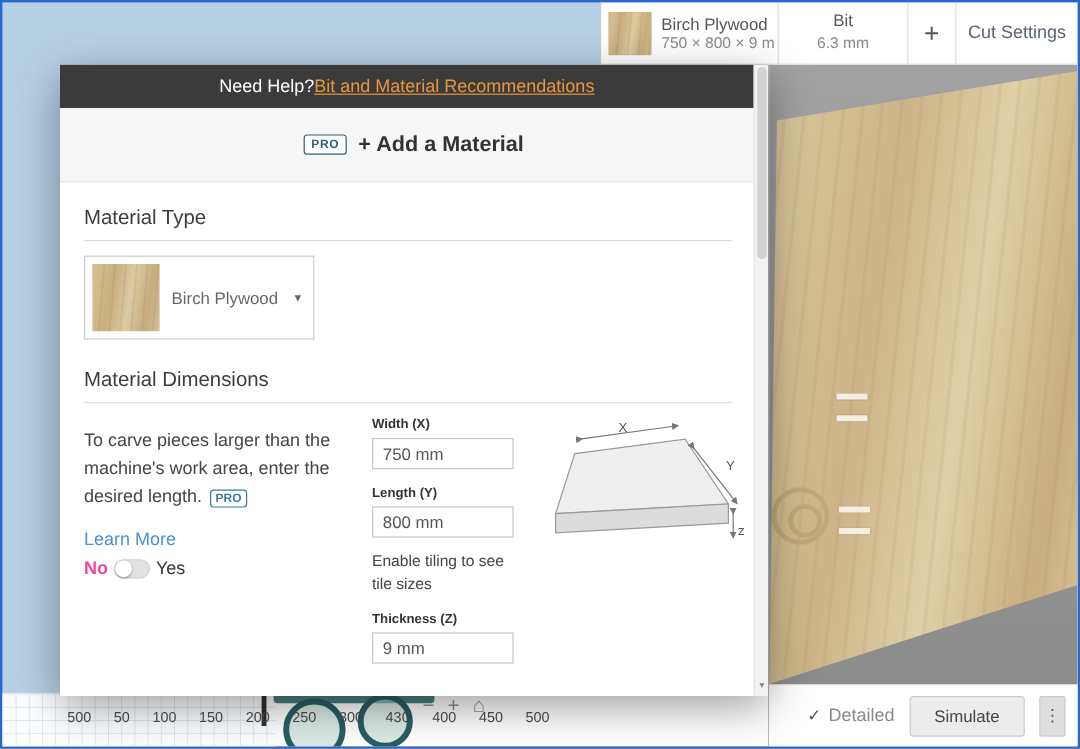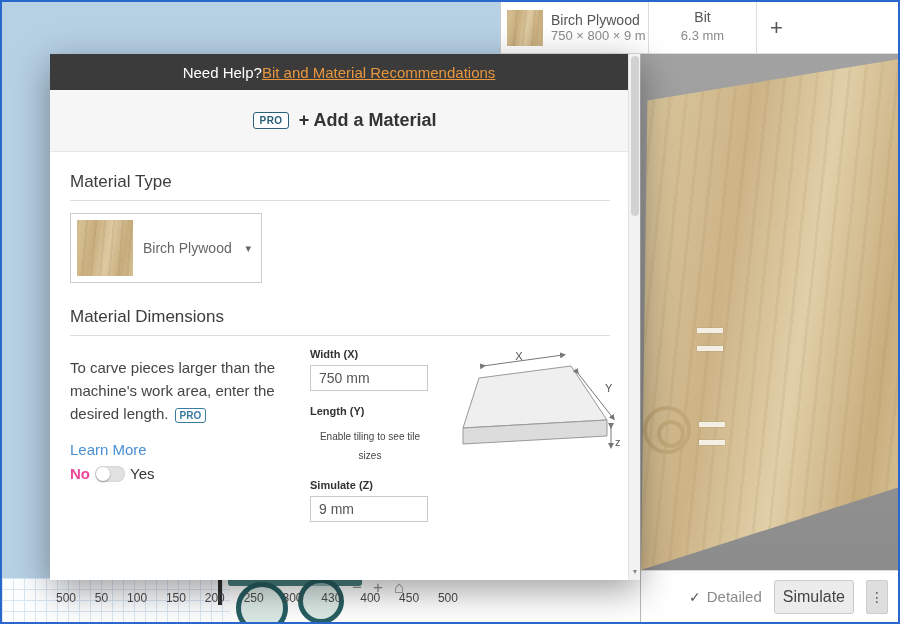--- a/index.html
+++ b/index.html
@@ -43,22 +43,22 @@
   .slot-4 { left:58px; top:386px; width:26px; }
   .carve-spiral { position:absolute; left:2px; top:352px; width:48px; height:48px;
                   border:4px solid #c2a878; border-radius:50%; }
   .carve-spiral::after { content:""; position:absolute; left:10px; top:10px; width:20px; height:20px;
                   border:4px solid #c2a878; border-radius:50%; }
   .preview-bar { position:absolute; left:0; right:0; bottom:0; height:52px; background:#fff;
                  border-top:1px solid #ddd; display:flex; align-items:center;
                  justify-content:flex-end; gap:12px; padding-right:10px; }
   .detailed { display:flex; align-items:center; gap:6px; font-size:15px; color:#8a8a8a; cursor:pointer; }
   .detailed .check { color:#555; font-size:14px; }
-  .simulate-btn { height:34px; padding:0 8px; background:#ececec; border:1px solid #ccc;
-                  border-radius:3px; font-size:16px; color:#444; cursor:pointer;
+  .simulate-btn { height:34px; padding:0 20px; background:#ececec; border:1px solid #ccc;
+                  border-radius:3px; font-size:14px; color:#444; cursor:pointer;
                   font-family:inherit; }
   .menu-btn { width:22px; height:34px; background:#dedede; border:1px solid #ccc; border-radius:2px;
               color:#555; font-size:14px; display:flex; align-items:center; justify-content:center; cursor:pointer; }
 
   
   .canvas-bottom { position:absolute; left:0; top:576px; width:638px; height:44px; background:#fff; z-index:2; }
   .grid-patch { position:absolute; left:0; top:0; width:228px; height:44px; background-color:#fdfeff;
       background-image:linear-gradient(#d9e7f3 1px, transparent 1px),
                        linear-gradient(90deg,#d9e7f3 1px, transparent 1px);
       background-size:11px 11px; }
@@ -111,21 +111,21 @@
   .toggle { width:30px; height:16px; background:#e2e2e2; border-radius:9px; position:relative;
             box-shadow:inset 0 0 2px rgba(0,0,0,.18); cursor:pointer; }
   .knob { position:absolute; left:1px; top:1px; width:14px; height:14px; background:#fff;
           border-radius:50%; box-shadow:0 1px 2px rgba(0,0,0,.35); }
 
   .col-fields { position:absolute; left:240px; top:0; width:130px; }
   .field-label { font-size:11px; font-weight:bold; color:#333; margin-bottom:5px; }
   .field-label.spaced { margin-top:14px; }
   .dim-input { width:118px; height:26px; border:1px solid #c9c9c9; font-size:14px; color:#555;
                padding:0 8px; font-family:inherit; }
-  .hint { font-size:10px; color:#444; line-height:19px; margin:10px 0 2px; width:120px;text-align:center; }
+  .hint { font-size:13px; color:#444; line-height:19px; margin:10px 0 2px; width:120px; }
 
   .col-diagram { position:absolute; left:385px; top:2px; width:170px; }
   .axis-label { font-size:11px; fill:#555; }
 
   
   .modal-scrollbar { position:absolute; right:0; top:0; width:12px; height:100%;
                      background:#f2f2f2; border-left:1px solid #e3e3e3; z-index:20; }
   .scroll-thumb { position:absolute; top:2px; left:2px; width:8px; height:160px;
                   background:#d2d2d2; border-radius:4px; cursor:pointer; }
   .scroll-down { position:absolute; bottom:2px; left:0; width:12px; height:14px; font-size:7px;
@@ -143,20 +143,23 @@
         <div class="tb-mat-name">Birch Plywood</div>
         <div class="tb-mat-dims">750 × 800 × 9 m</div>
       </div>
     </div>
     <div class="tb-cell tb-bit">
       <div class="tb-bit-label">Bit</div>
       <div class="tb-bit-value">6.3 mm</div>
     </div>
     <div class="tb-cell tb-plus">
       <span>+</span>
+    </div>
+    <div class="tb-cell tb-cut">
+      <span>Cut Settings</span>
     </div>
   </div>
 
   <div class="preview">
     <div class="viewport">
       <div class="wood-sheet">
         <div class="carve-slot slot-1"></div>
         <div class="carve-slot slot-2"></div>
         <div class="carve-slot slot-3"></div>
         <div class="carve-slot slot-4"></div>
@@ -238,22 +241,23 @@
               <div class="knob"></div>
             </div>
             <span class="yes-label">Yes</span>
           </div>
         </div>
 
         <div class="col-fields">
           <div class="field-label">Width (X)</div>
           <input class="dim-input" type="text" value="750 mm" style="">
           <div class="field-label spaced">Length (Y)</div>
+          <input class="dim-input" type="text" value="800 mm" style="">
           <div class="hint">Enable tiling to see tile sizes</div>
-          <div class="field-label spaced">Simulate (Z)</div>
+          <div class="field-label spaced">Thickness (Z)</div>
           <input class="dim-input" type="text" value="9 mm" style="">
         </div>
 
         <div class="col-diagram">
           <svg width="168" height="115" viewBox="0 0 168 115">
             <defs>
               <marker id="arr" markerWidth="6" markerHeight="6" refX="3" refY="3" orient="auto">
                 <path d="M0,0 L6,3 L0,6 z" fill="#777"></path>
               </marker>
             </defs>

